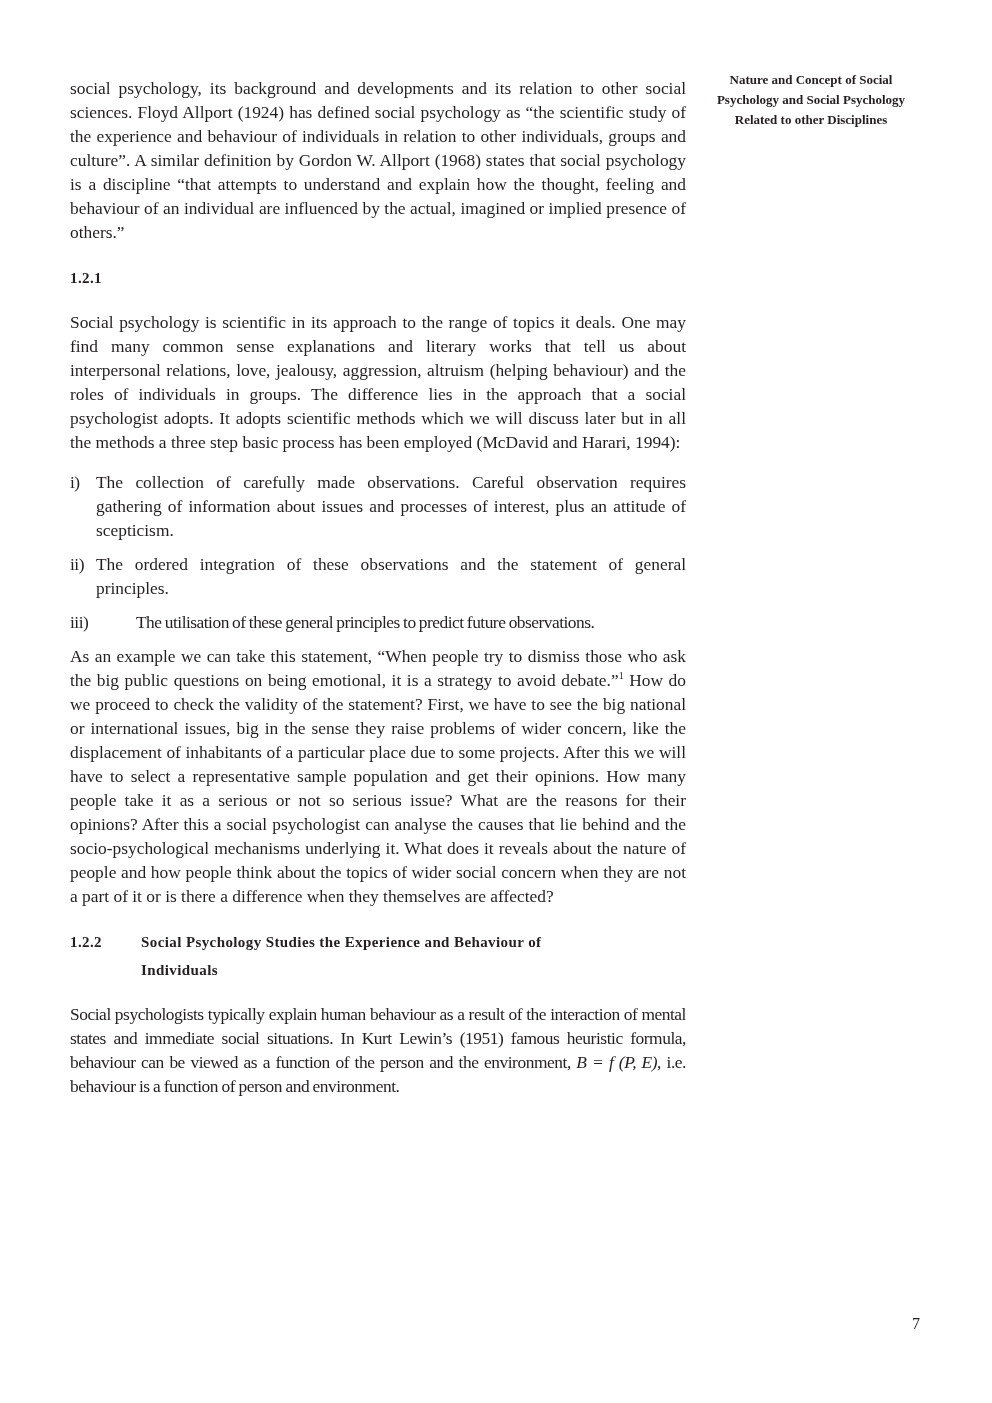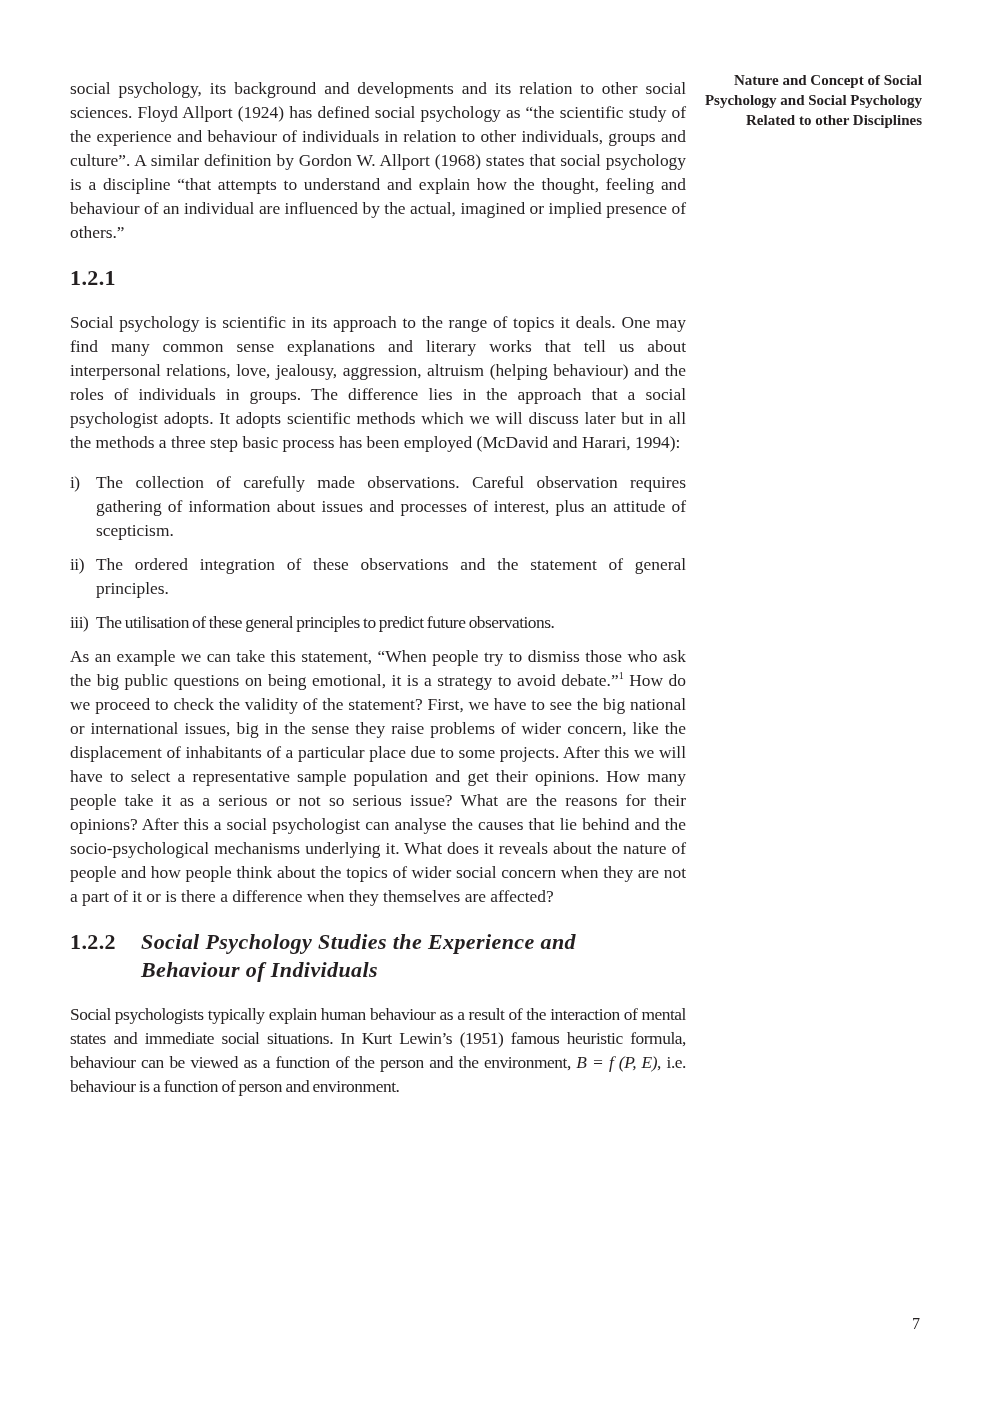--- a/index.html
+++ b/index.html
@@ -26,21 +26,21 @@
       text-align: justify;
       margin-bottom: 20px;
       margin-top: 8px;
     }
     .para.tight { letter-spacing: -0.45px; word-spacing: -0.5px; }
     .para .sup { font-size: 10px; vertical-align: super; line-height: 0; }
     .para .italic { font-style: italic; }
     .section-heading {
       display: flex;
       font-weight: bold;
-      font-size: 22px;
+      font-size: 15px;
       line-height: 28px;
       letter-spacing: 0.4px;
       margin-top: 6px;
       margin-bottom: 18px;
     }
     .section-heading .num {
       width: 71px;
       flex: 0 0 71px;
     }
     .section-heading .title { flex: 1; }
@@ -51,29 +51,29 @@
       line-height: 24px;
       text-align: justify;
       margin-bottom: 10px;
     }
     .list-item .marker {
       flex: 0 0 26px;
       width: 26px;
       letter-spacing: -0.5px;
     }
     .list-item .text { flex: 1; }
-    .list-item.tight .text { letter-spacing: -0.5px; word-spacing: -0.6px; }
+    .list-item.tight .text { letter-spacing: -0.5px; word-spacing: -0.6px; margin-left: 40px; }
     .margin-note {
       position: absolute;
       left: 700px;
       top: 70px;
       width: 222px;
-      text-align: right;
+      text-align: center;
       font-weight: bold;
-      font-size: 15px;
+      font-size: 13px;
       line-height: 20px;
     }
     .page-number {
       position: absolute;
       right: 72px;
       top: 1315px;
       font-size: 16px;
     }
   </style>
 </head>
@@ -102,21 +102,21 @@
     <div class="list-item tight">
       <span class="marker">iii)</span>
       <span class="text">The utilisation of these general principles to predict future observations.</span>
     </div>
   </div>
 
   <p class="para"><span>As an example we can take this statement, “When people try to dismiss those who ask the big public questions on being emotional, it is a strategy to avoid debate.”</span><span class="sup">1</span><span>  How do we proceed to check the validity of the statement? First, we have to see the big national or international issues, big in the sense they raise problems of wider concern, like the displacement of inhabitants of a particular place due to some projects. After this we will have to select a representative sample population and get their opinions. How many people take it as a serious or not so serious issue? What are the reasons for their opinions? After this a social psychologist can analyse the causes that lie behind and the socio-psychological mechanisms underlying it. What does it reveals about the nature of people and how people think about the topics of wider social concern when they are not a part of it or is there a difference when they themselves are affected?</span></p>
 
   <h2 class="section-heading">
     <span class="num">1.2.2</span>
-    <span class="title" style="padding-right:80px;font-style:italic;">Social Psychology Studies the Experience and Behaviour of Individuals</span>
+    <span class="title" style="padding-right:80px;">Social Psychology Studies the Experience and Behaviour of Individuals</span>
   </h2>
 
   <p class="para tight"><span>Social psychologists typically explain human behaviour as a result of the interaction of mental states and immediate social situations. In Kurt Lewin’s (1951) famous heuristic formula, behaviour can be viewed as a function of the person and the environment, </span><span class="italic">B = f (P, E)</span><span>, i.e. behaviour is a function of person and environment.</span></p>
 
 
 </div>
 
 <div class="margin-note">Nature and Concept of Social Psychology and Social Psychology Related to other Disciplines</div>
 
 <div class="page-number">7</div>

